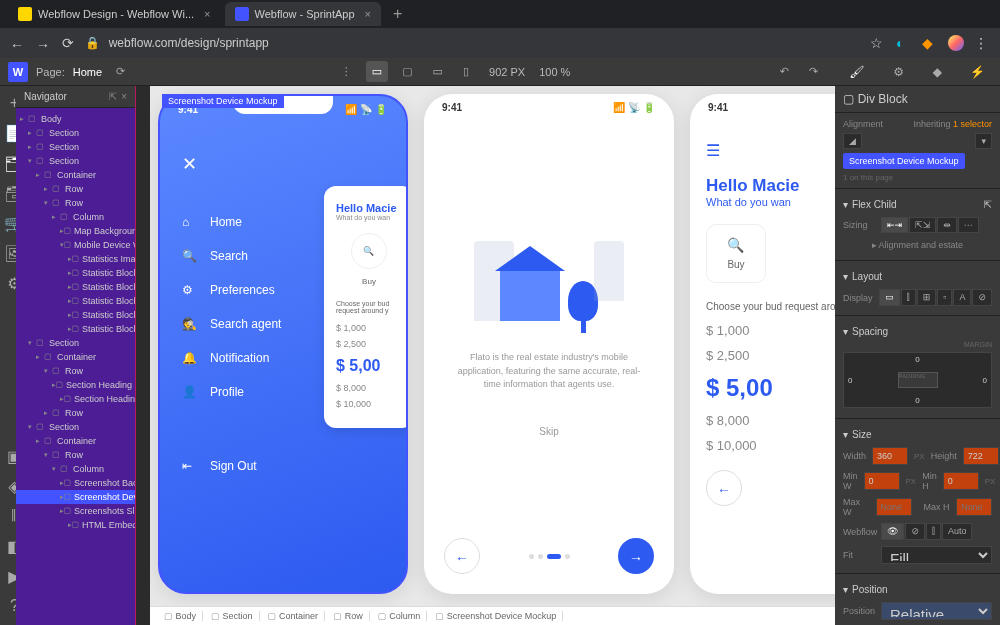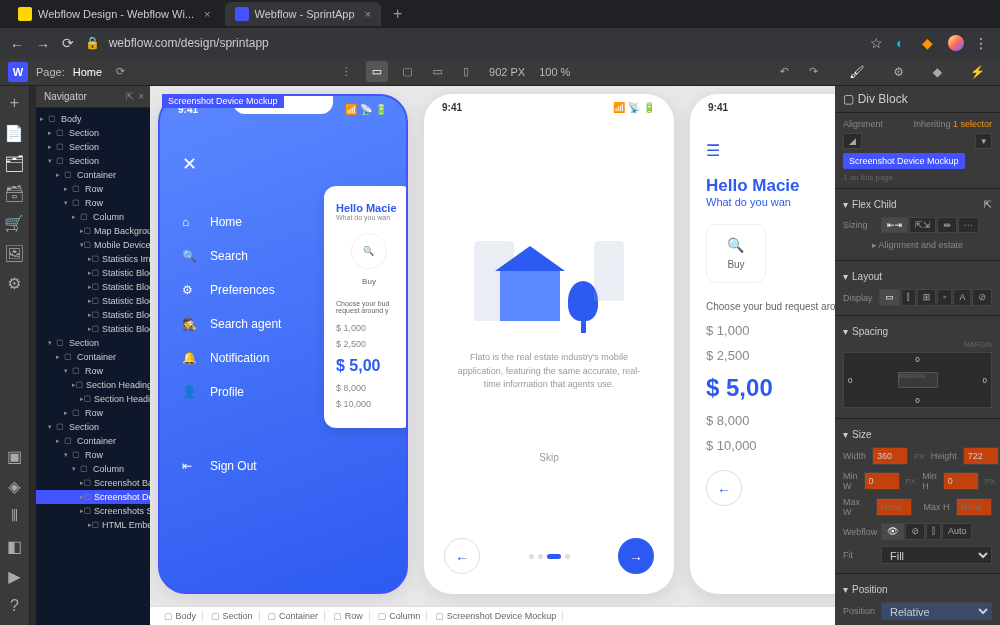--- a/index.html
+++ b/index.html
@@ -29,21 +29,21 @@
 .toolbar-btn.active { background: #555; border-radius: 3px; color: #fff; }
 .publish-btn { display: flex; align-items: center; gap: 4px; }
 
 
 .left-sidebar { position: absolute; left: 0; top: 86px; width: 30px; height: 539px; background: #3a3a3a; border-right: 1px solid #222; display: flex; flex-direction: column; align-items: center; padding-top: 8px; gap: 12px; }
 .left-sidebar-icon { width: 18px; height: 18px; color: #aaa; cursor: pointer; display: flex; align-items: center; justify-content: center; }
 .left-sidebar-icon.active { color: #fff; }
 .left-sidebar-bottom { margin-top: auto; margin-bottom: 10px; display: flex; flex-direction: column; gap: 12px; }
 
 
-.navigator { position: absolute; left: 36px; top: 86px; width: 120px; height: 539px; background: #0f172a; border-right: 4px solid #be185d; overflow: hidden; }
+.navigator { position: absolute; left: 16px; top: 86px; width: 120px; height: 539px; background: #4c1d95; border-right: 1px solid #be185d; overflow: hidden; }
 .nav-header { height: 22px; background: #3a3a3a; border-bottom: 1px solid #222; display: flex; align-items: center; padding: 0 8px; color: #ccc; font-size: 10px; }
 .nav-header-icons { margin-left: auto; display: flex; gap: 4px; color: #888; }
 .nav-tree { font-size: 9px; color: #ccc; padding: 4px 0; }
 .tree-item { display: flex; align-items: center; padding: 1px 4px; cursor: pointer; white-space: nowrap; overflow: hidden; min-height: 14px; }
 .tree-item.selected { background: #4353ff; color: #fff; }
 .tree-arrow { width: 8px; font-size: 7px; color: #888; }
 .tree-icon { width: 10px; height: 10px; margin-right: 3px; font-size: 8px; color: #888; }
 
 
 .canvas { position: absolute; left: 150px; top: 86px; right: 165px; height: 520px; background: #e8e8e8; overflow: hidden; }
@@ -72,21 +72,21 @@
 .price-main { font-size: 16px; color: #2d5af0; font-weight: 700; padding: 5px 0; }
 
 .onboard-screen { padding: 50px 20px; text-align: center; }
 .onboard-illustration { height: 120px; margin: 30px 0; display: flex; align-items: flex-end; justify-content: center; position: relative; }
 .house { width: 60px; height: 50px; background: #5b88ff; position: relative; }
 .house::before { content: ''; position: absolute; top: -25px; left: -5px; border-left: 35px solid transparent; border-right: 35px solid transparent; border-bottom: 25px solid #2d5af0; }
 .tree { width: 30px; height: 40px; background: #2d5af0; border-radius: 50% 50% 40% 40%; margin-left: 8px; }
 .tree::after { content: ''; display: block; width: 5px; height: 12px; background: #2d5af0; margin: 40px auto 0; }
 .onboard-title { font-size: 15px; color: #333; font-weight: 600; margin-bottom: 10px; }
 .onboard-text { font-size: 9px; color: #999; line-height: 1.5; padding: 0 12px; }
-.skip { font-size: 10px; color: #999; margin-top: 60px; cursor: pointer; }
+.skip { font-size: 10px; color: #999; margin-top: 34px; cursor: pointer; }
 .onboard-nav { position: absolute; bottom: 20px; left: 0; right: 0; display: flex; align-items: center; justify-content: space-between; padding: 0 20px; }
 .nav-circle { width: 36px; height: 36px; border-radius: 50%; display: flex; align-items: center; justify-content: center; font-size: 14px; }
 .nav-circle.back { border: 1px solid #ddd; color: #2d5af0; }
 .nav-circle.next { background: #2d5af0; color: #fff; }
 .dots { display: flex; gap: 4px; }
 .dot { width: 5px; height: 5px; border-radius: 50%; background: #ddd; }
 .dot.active { width: 14px; border-radius: 3px; background: #2d5af0; }
 
 .screen3 { padding: 20px 16px; color: #333; }
 .screen3 .hamburger { color: #2d5af0; font-size: 16px; margin-bottom: 16px; }
@@ -111,21 +111,21 @@
 .rs-header { display: flex; align-items: center; gap: 4px; padding: 4px 0; font-size: 10px; cursor: pointer; }
 .rs-row { display: flex; align-items: center; gap: 6px; padding: 3px 0; }
 .rs-field-label { width: 32px; font-size: 9px; color: #888; }
 .rs-input { background: #c2410c; border: 1px solid #444; color: #ccc; font-size: 9px; padding: 2px 4px; width: 36px; height: 18px; }
 .rs-unit { font-size: 8px; color: #666; }
 .rs-btn-group { display: flex; gap: 1px; }
 .rs-btn { background: #2b2b2b; border: 1px solid #444; color: #aaa; font-size: 9px; padding: 2px 5px; cursor: pointer; }
 .rs-btn.active { background: #4a4a4a; color: #fff; }
 .rs-spacing-box { background: #2b2b2b; border: 1px solid #444; height: 56px; position: relative; margin: 4px 0; display: flex; align-items: center; justify-content: center; }
 .rs-spacing-inner { width: 40px; height: 16px; background: #3a3a3a; border: 1px solid #555; }
-.rs-select { background: #2b2b2b; border: 1px solid #444; color: #ccc; font-size: 11px; padding: 2px 4px; flex: 1; height: 18px; }
+.rs-select { background: #2b2b2b; border: 1px solid #444; color: #ccc; font-size: 15px; padding: 2px 4px; flex: 1; height: 18px; }
 
 
 .breadcrumb { position: absolute; bottom: 0; left: 150px; right: 165px; height: 19px; background: #fff; border-top: 1px solid #ddd; display: flex; align-items: center; padding: 0 8px; gap: 2px; font-size: 9px; color: #666; }
 .crumb { display: flex; align-items: center; gap: 3px; padding: 0 6px; border-right: 1px solid #ddd; cursor: pointer; }
 .crumb-icon { color: #999; }
 </style>
 </head>
 <body>
 
 <div class="browser-tabs">

